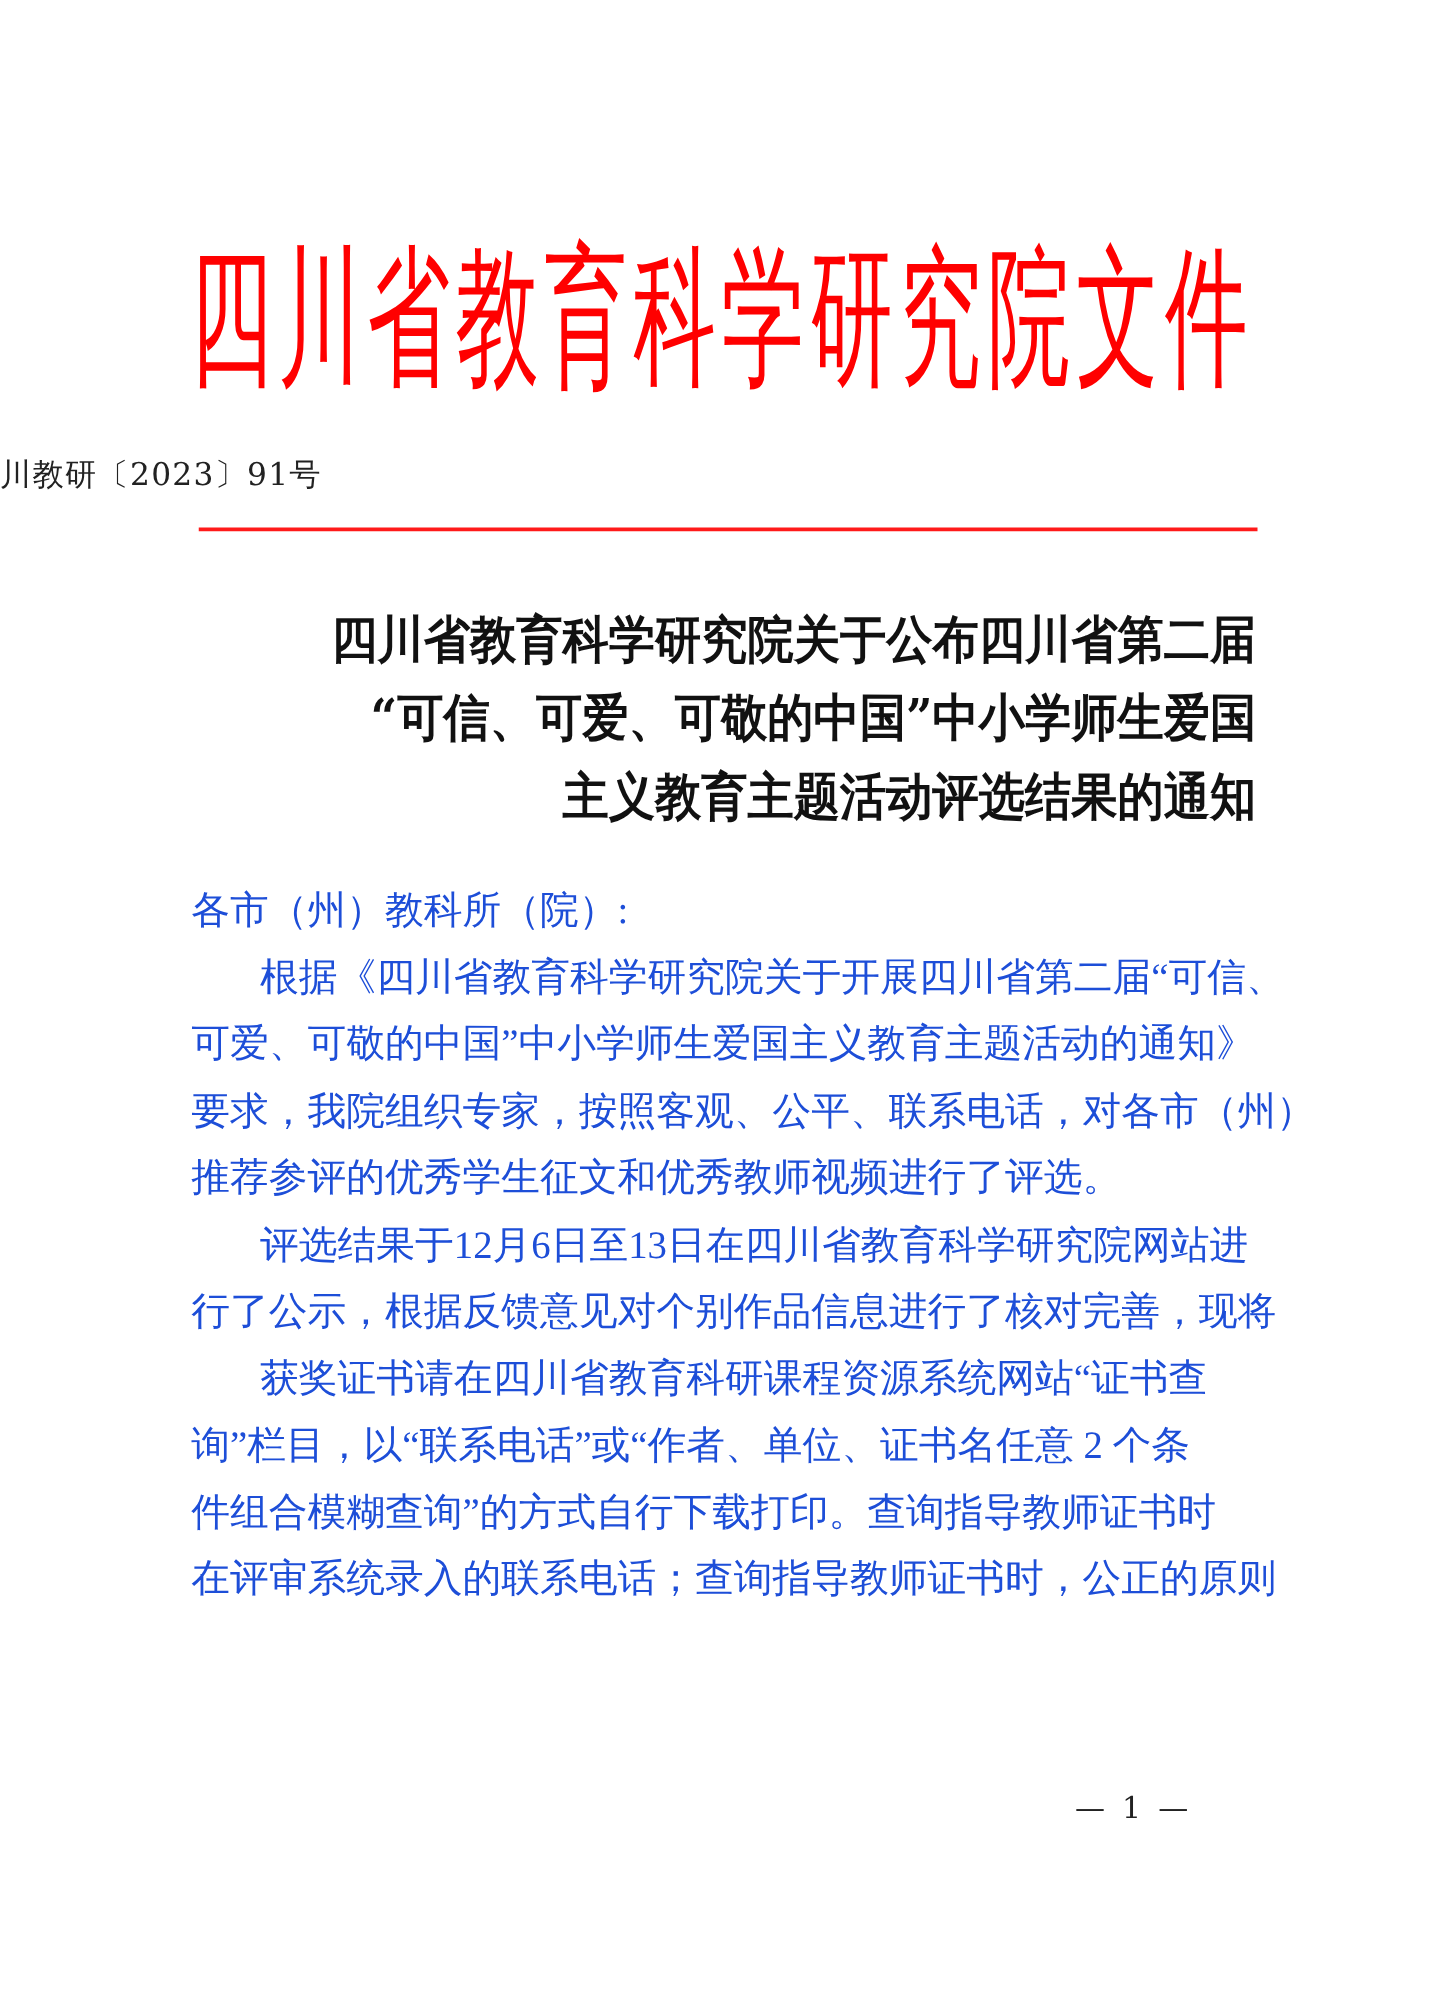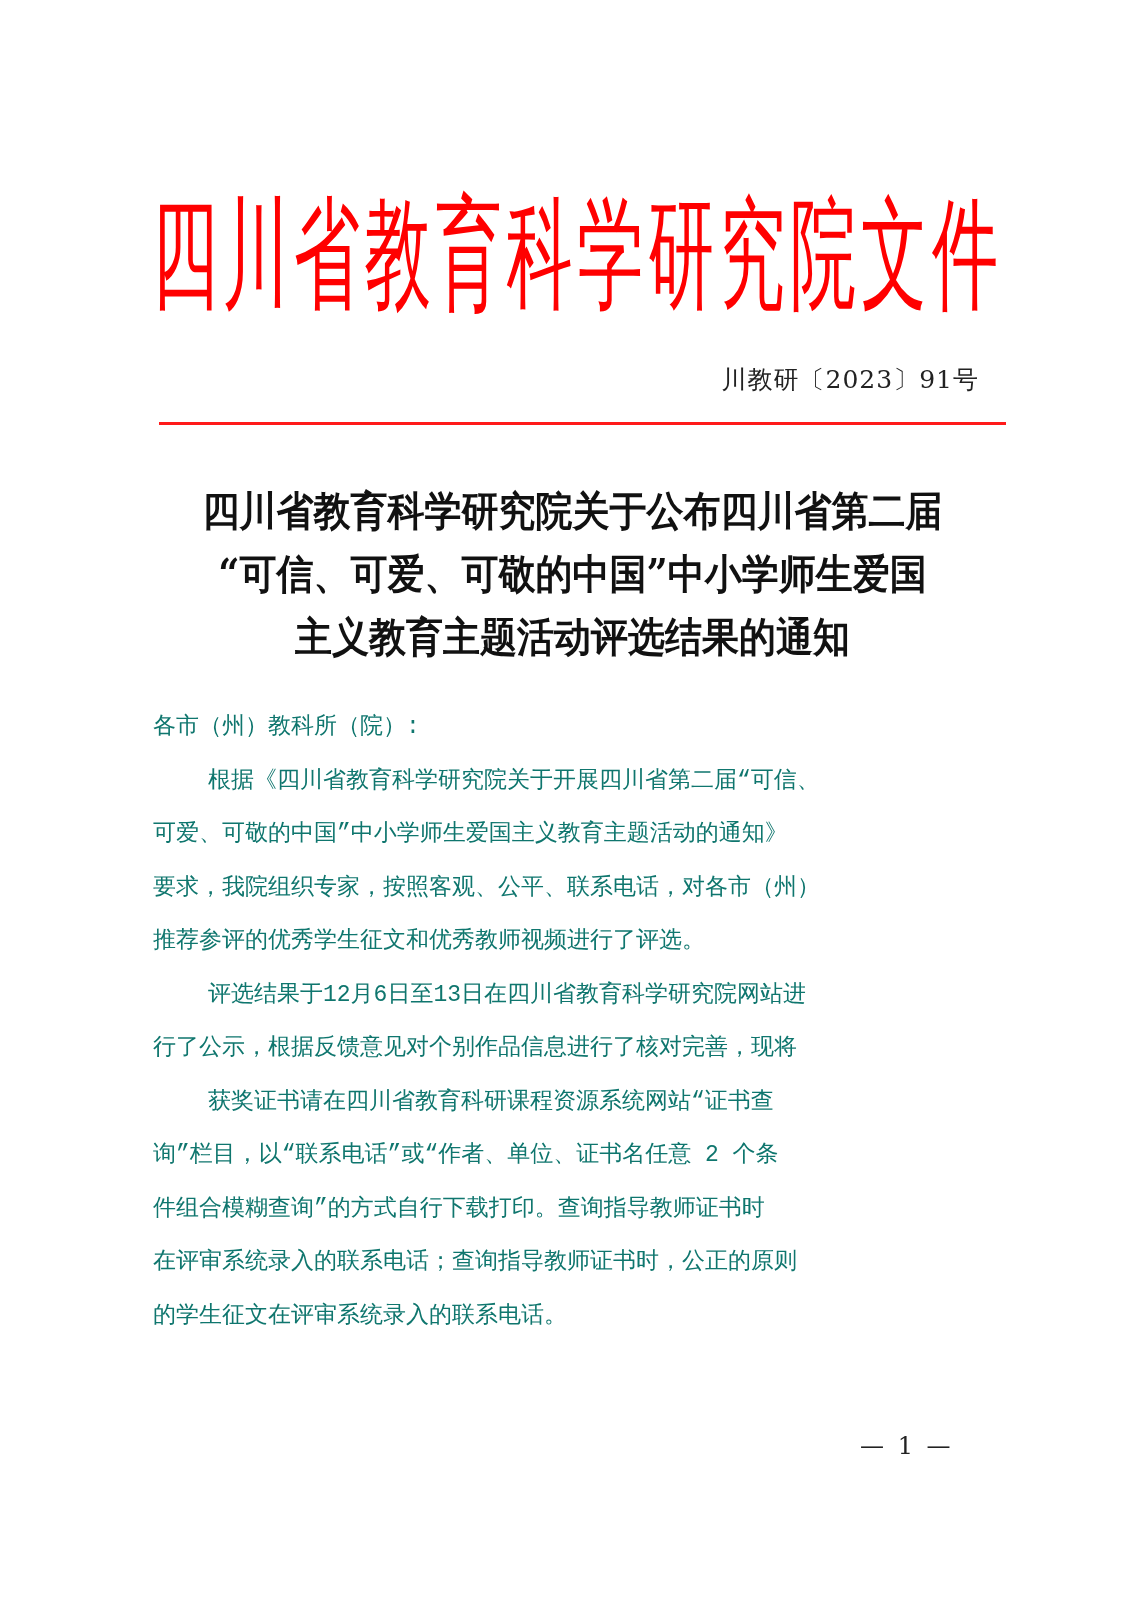--- a/index.html
+++ b/index.html
@@ -6,32 +6,32 @@
   body { width:1145px; height:1600px; position:relative; overflow:hidden;
          font-family:"DejaVu Serif", "Liberation Serif", serif; color:#111; }
   .page { position:absolute; left:0; top:0; width:1145px; height:1600px; background:#fff; }
 
   .masthead { position:absolute; left:150px; top:180px; width:850px; height:150px;
               display:flex; justify-content:space-between; align-items:center; }
   .masthead span { display:inline-block; color:#ff0000; font-family:"DejaVu Serif","Liberation Serif",serif;
                    font-size:66px; font-weight:normal; transform:scaleY(1.85); transform-origin:center;
                    width:70px; text-align:center; line-height:1; }
 
-  .doc-number { position:absolute; left:0; width:979px; top:363px; text-align:right;
+  .doc-number { position:absolute; left:0; width:979px; top:363px; text-align:left;
                 font-size:25px; letter-spacing:1px; color:#222; }
 
   .red-rule { position:absolute; left:159px; top:422px; width:847px; height:3px; background:#ff1a1a; }
 
-  .title { position:absolute; left:140px; width:865px; top:480px; text-align:center;
+  .title { position:absolute; left:140px; width:865px; top:480px; text-align:right;
            font-family:"DejaVu Serif","Liberation Serif",serif; font-weight:bold; font-size:37px;
            line-height:63px; color:#111; }
   .title div { white-space:nowrap; transform:scaleY(1.1); }
 
-  .body { position:absolute; left:153px; width:845px; top:701px; font-family:Liberation Mono, monospace;
-          font-size:23px; line-height:53.5px; color:#0f766e; }
+  .body { position:absolute; left:153px; width:845px; top:701px; font-family:Liberation Serif, serif;
+          font-size:31px; line-height:53.5px; color:#1d4ed8; }
   .body p { margin:0; text-align:justify; text-align-last:left; }
   .line { display:block; white-space:nowrap; }
 
   .page-number { position:absolute; left:860px; top:1432px; font-size:24px; color:#222; letter-spacing:3px; }
 </style>
 </head>
 <body>
 
 <div class="page">
 
@@ -75,18 +75,17 @@
     <p>
       <span class="line" style="padding-left:55px">评选结果于12月6日至13日在四川省教育科学研究院网站进</span>
       <span class="line">行了公示，根据反馈意见对个别作品信息进行了核对完善，现将</span>
     </p>
 
     <p>
       <span class="line" style="padding-left:55px">获奖证书请在四川省教育科研课程资源系统网站“证书查</span>
       <span class="line">询”栏目，以“联系电话”或“作者、单位、证书名任意 2 个条</span>
       <span class="line">件组合模糊查询”的方式自行下载打印。查询指导教师证书时</span>
       <span class="line">在评审系统录入的联系电话；查询指导教师证书时，公正的原则</span>
-      <span class="line">的学生征文在评审系统录入的联系电话。</span>
     </p>
   </div>
 
   <div class="page-number">— 1 —</div>
 </div>
 
 </body></html>

